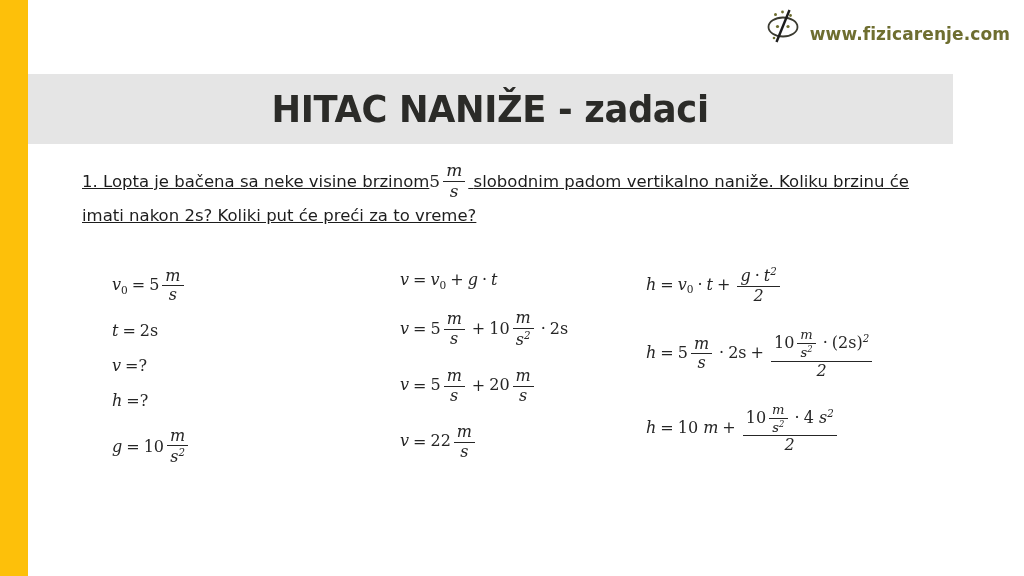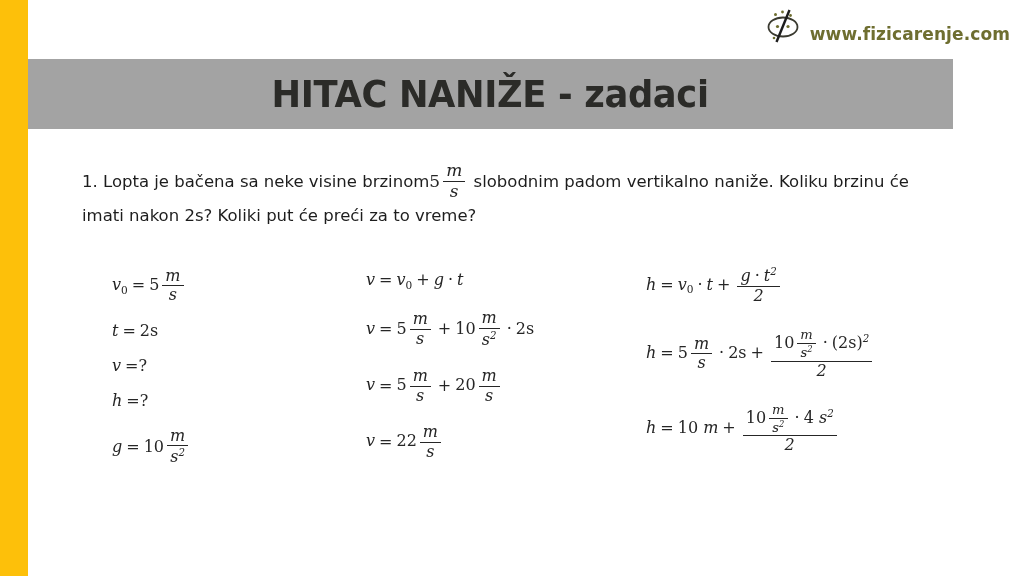--- a/index.html
+++ b/index.html
@@ -45,24 +45,24 @@
     font-weight: bold;
     color: #6e6e30;
     letter-spacing: 0.1px;
     white-space: nowrap;
   }
 
   
   #title-banner {
     position: absolute;
     left: 28px;
-    top: 59px;
+    top: 74px;
     width: 925px;
     height: 70px;
-    background: #a3a3a3;
+    background: #e5e5e5;
     display: flex;
     align-items: center;
     justify-content: center;
   }
   #title-text {
     font-family: "DejaVu Sans", "Liberation Sans", sans-serif;
     font-size: 38px;
     font-weight: bold;
     color: #2b2b28;
     letter-spacing: -0.4px;
@@ -75,21 +75,21 @@
     position: absolute;
     left: 82px;
     top: 162px;
     width: 880px;
     font-family: "DejaVu Sans", "Liberation Sans", sans-serif;
     font-size: 16.5px;
     color: #1d1d1d;
     line-height: 1.95;
     text-align: justify;
   }
-  #problem .ln { display: block; }
+  #problem .ln { display: block; text-decoration: underline; }
 
   
   .math {
     font-family: "DejaVu Serif", "Liberation Serif", serif;
     font-style: italic;
     color: #262626;
     white-space: nowrap;
     display: inline-flex;
     align-items: center;
     line-height: 1;
@@ -141,21 +141,21 @@
     font-size: 16px;
   }
   .eq-line {
     display: block;
   }
 
   #col-given  { left: 112px; top: 268px; }
   #col-given  .eq-line { margin-bottom: 19px; }
 
   #col-speed  { left: 366px; top: 272px; }
-  #col-speed  .eq-line { margin-bottom: 20px; }
+  #col-speed  .eq-line { margin-bottom: 20px; margin-left: 34px; }
 
   #col-height { left: 646px; top: 266px; }
   #col-height .eq-line { margin-bottom: 24px; }
 </style>
 </head>
 <body>
 
 <div id="left-bar"></div>
 
 <div id="brand">

